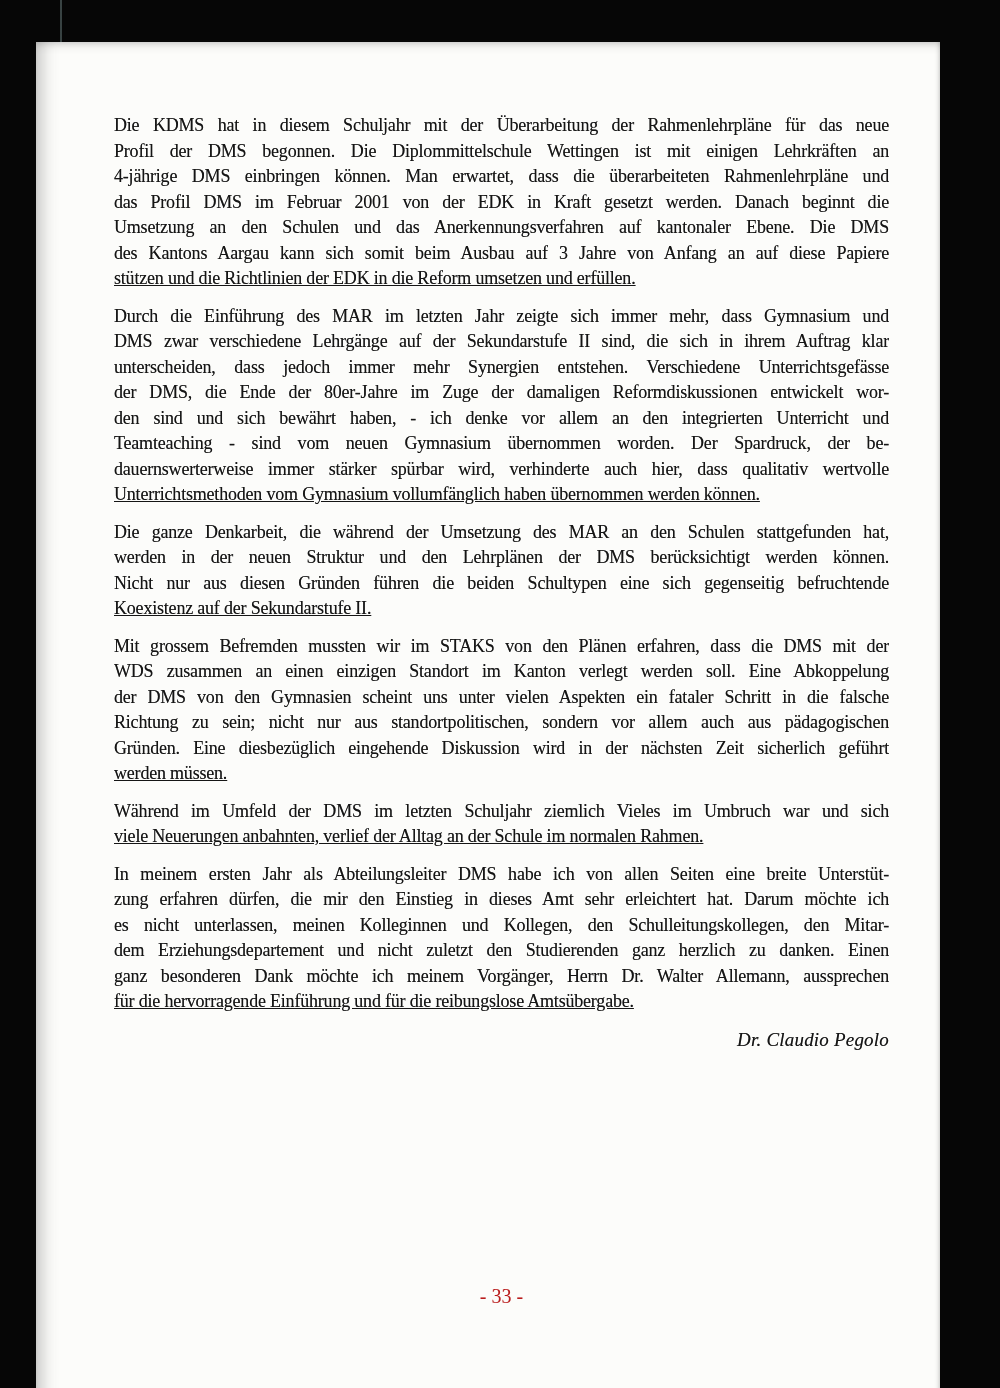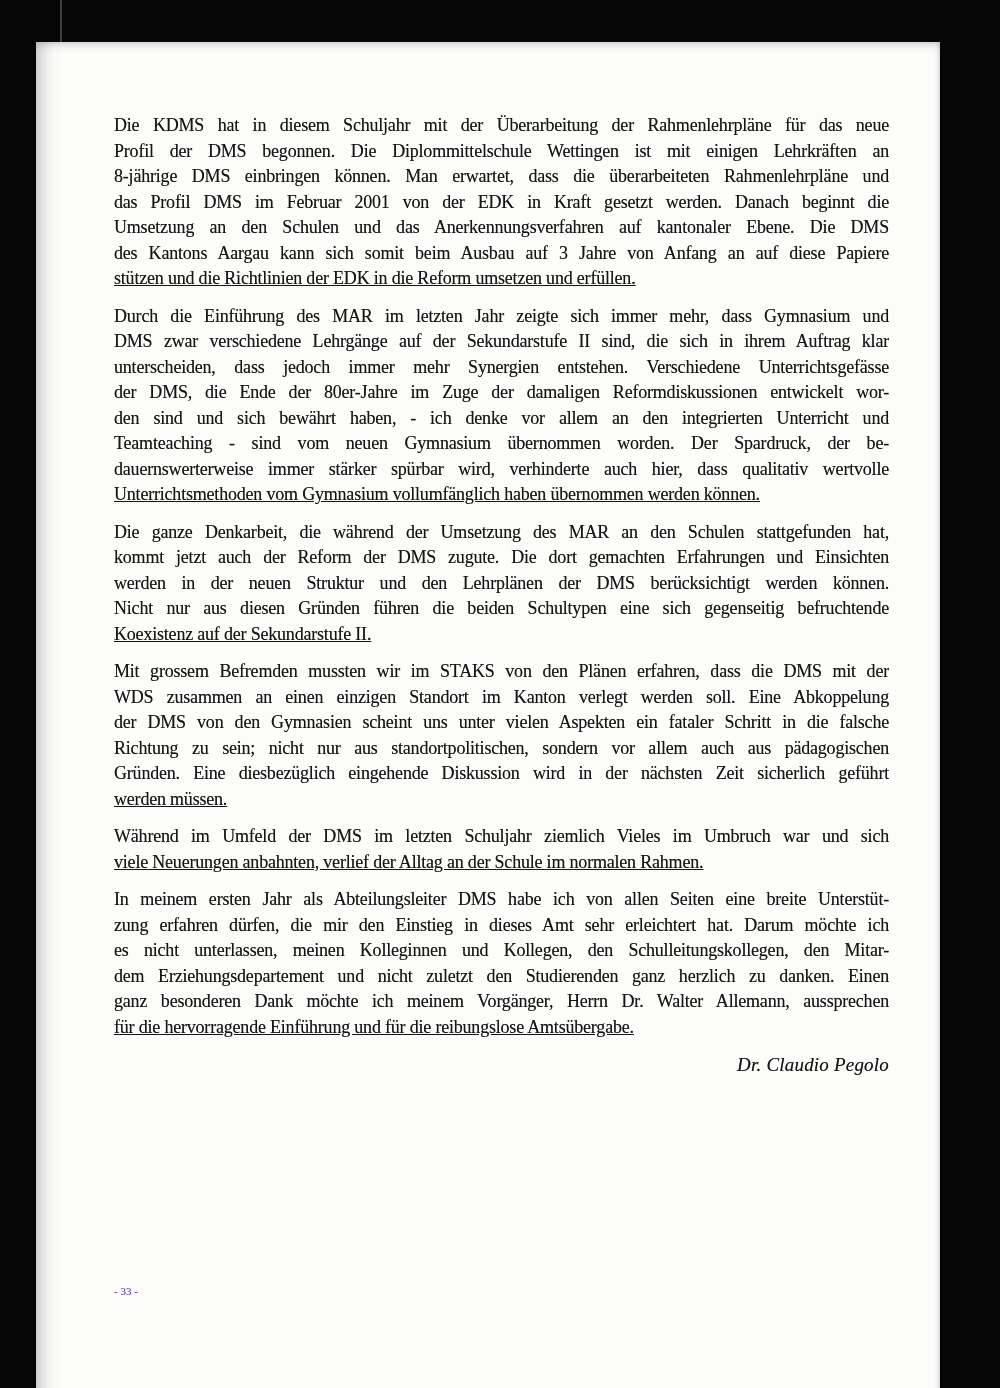--- a/index.html
+++ b/index.html
@@ -74,57 +74,56 @@
     text-align: right;
     font-style: italic;
     font-size: 19px;
     letter-spacing: 0.2px;
   }
   .footer {
     position: absolute;
     left: 78px;
     top: 1243px;
     width: 775px;
-    text-align: left;
-    color: #4c1d95;
-    font-size: 11px;
+    text-align: center;
+    color: #b91c1c;
+    font-size: 20px;
   }
 </style>
 </head>
 <body>
 
 <div class="scan-artifact-line"></div>
 
 <div class="paper">
   <div class="content">
 
     <div class="para">
       <div class="line">Die KDMS hat in diesem Schuljahr mit der Überarbeitung der Rahmenlehrpläne für das neue</div>
       <div class="line">Profil der DMS begonnen. Die Diplommittelschule Wettingen ist mit einigen Lehrkräften an</div>
-      <div class="line">8-jährige DMS einbringen können. Man erwartet, dass die überarbeiteten Rahmenlehrpläne und</div>
+      <div class="line">4-jährige DMS einbringen können. Man erwartet, dass die überarbeiteten Rahmenlehrpläne und</div>
       <div class="line">das Profil DMS im Februar 2001 von der EDK in Kraft gesetzt werden. Danach beginnt die</div>
       <div class="line">Umsetzung an den Schulen und das Anerkennungsverfahren auf kantonaler Ebene. Die DMS</div>
       <div class="line">des Kantons Aargau kann sich somit beim Ausbau auf 3 Jahre von Anfang an auf diese Papiere</div>
       <div class="line last">stützen und die Richtlinien der EDK in die Reform umsetzen und erfüllen.</div>
     </div>
 
     <div class="para">
       <div class="line">Durch die Einführung des MAR im letzten Jahr zeigte sich immer mehr, dass Gymnasium und</div>
       <div class="line">DMS zwar verschiedene Lehrgänge auf der Sekundarstufe II sind, die sich in ihrem Auftrag klar</div>
       <div class="line">unterscheiden, dass jedoch immer mehr Synergien entstehen. Verschiedene Unterrichtsgefässe</div>
       <div class="line">der DMS, die Ende der 80er-Jahre im Zuge der damaligen Reformdiskussionen entwickelt wor-</div>
       <div class="line">den sind und sich bewährt haben, - ich denke vor allem an den integrierten Unterricht und</div>
       <div class="line">Teamteaching - sind vom neuen Gymnasium übernommen worden. Der Spardruck, der be-</div>
       <div class="line">dauernswerterweise immer stärker spürbar wird, verhinderte auch hier, dass qualitativ wertvolle</div>
       <div class="line last">Unterrichtsmethoden vom Gymnasium vollumfänglich haben übernommen werden können.</div>
     </div>
 
     <div class="para">
       <div class="line">Die ganze Denkarbeit, die während der Umsetzung des MAR an den Schulen stattgefunden hat,</div>
-      <div class="line">kommt jetzt auch der Reform der DMS zugute. Die dort gemachten Erfahrungen und Einsichten</div>
       <div class="line">werden in der neuen Struktur und den Lehrplänen der DMS berücksichtigt werden können.</div>
       <div class="line">Nicht nur aus diesen Gründen führen die beiden Schultypen eine sich gegenseitig befruchtende</div>
       <div class="line last">Koexistenz auf der Sekundarstufe II.</div>
     </div>
 
     <div class="para">
       <div class="line">Mit grossem Befremden mussten wir im STAKS von den Plänen erfahren, dass die DMS mit der</div>
       <div class="line">WDS zusammen an einen einzigen Standort im Kanton verlegt werden soll. Eine Abkoppelung</div>
       <div class="line">der DMS von den Gymnasien scheint uns unter vielen Aspekten ein fataler Schritt in die falsche</div>
       <div class="line">Richtung zu sein; nicht nur aus standortpolitischen, sondern vor allem auch aus pädagogischen</div>

